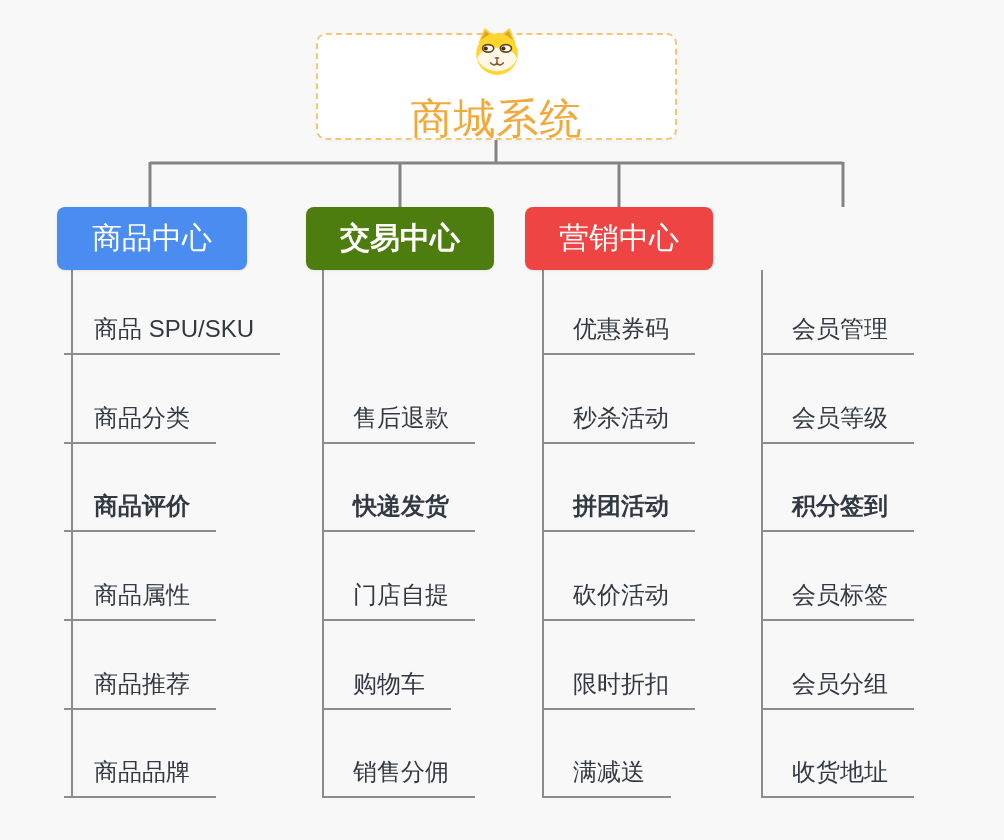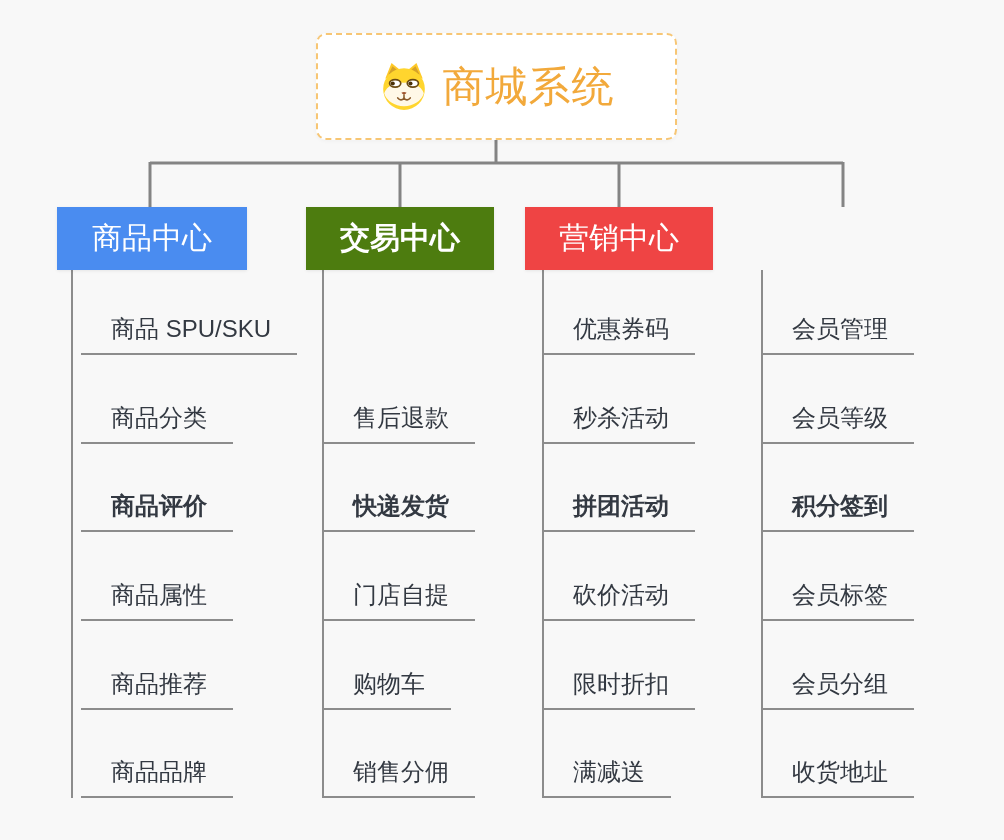--- a/index.html
+++ b/index.html
@@ -7,43 +7,43 @@
     width:1004px;height:840px;position:relative;overflow:hidden;
     background:#F8F8F8;
     font-family:"Liberation Sans","DejaVu Sans",sans-serif;
   }
   #canvas{position:absolute;inset:0;width:1004px;height:840px;}
   #connectors{position:absolute;left:0;top:0;z-index:0;pointer-events:none;}
   .root-node{
     position:absolute;left:316px;top:33px;width:361px;height:107px;
     background:#FFFFFF;border:2px dashed #F7C674;border-radius:10px;
     box-sizing:border-box;display:flex;align-items:center;justify-content:center;
-    gap:14px;z-index:2;box-shadow:0 1px 4px rgba(0,0,0,0.04);cursor:pointer;
+    gap:14px;z-index:2;box-shadow:0 1px 4px rgba(0,0,0,0.04);cursor:pointer;flex-direction:column;
   }
   .root-title{font-size:42px;color:#F2A93B;letter-spacing:1px;}
   .dog-icon{width:50px;height:50px;flex:0 0 auto;}
   .branch-node{
-    position:absolute;top:207px;height:63px;border-radius:0;
+    position:absolute;top:207px;height:63px;border-radius:8px;
     display:flex;align-items:center;justify-content:center;
     color:#FFFFFF;font-size:30px;z-index:2;cursor:pointer;
     box-shadow:0 1px 3px rgba(0,0,0,0.08);
   }
   .branch-1{left:57px;width:190px;}
   .branch-2{left:306px;width:188px;}
   .branch-3{left:525px;width:188px;}
   .branch-4{left:748px;width:190px;}
   .item{
     position:absolute;height:46px;box-sizing:border-box;
     border-bottom:2px solid #8C8C8C;
     padding:0 26px 8px 30px;
     display:flex;align-items:flex-end;
     font-size:24px;color:#333942;white-space:nowrap;
     z-index:1;cursor:pointer;
   }
-  .col-1{left:81px;} .col-2{left:323px;} .col-3{left:543px;} .col-4{left:762px;}
+  .col-1{left:64px;} .col-2{left:323px;} .col-3{left:543px;} .col-4{left:762px;}
   .row-1{top:309px;} .row-2{top:398px;} .row-3{top:486px;font-weight:bold;}
   .row-4{top:575px;} .row-5{top:664px;font-family:Liberation Serif, serif;} .row-6{top:752px;}
 </style>
 </head>
 <body>
 
 <div id="canvas">
 
   <svg id="connectors" width="1004" height="840" viewBox="0 0 1004 840">
     <g stroke="#848484" stroke-width="3" fill="none">

